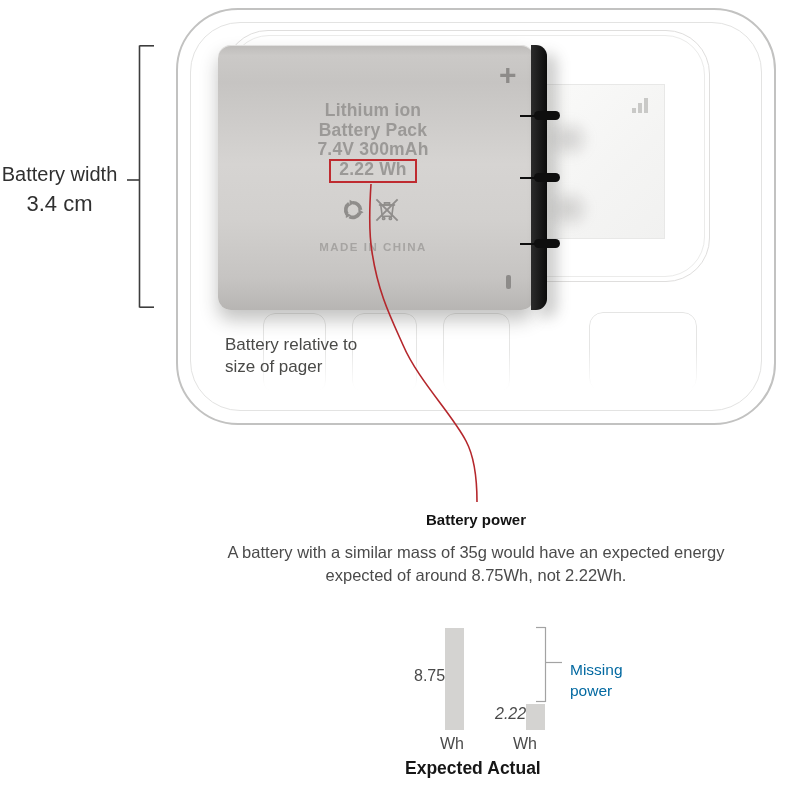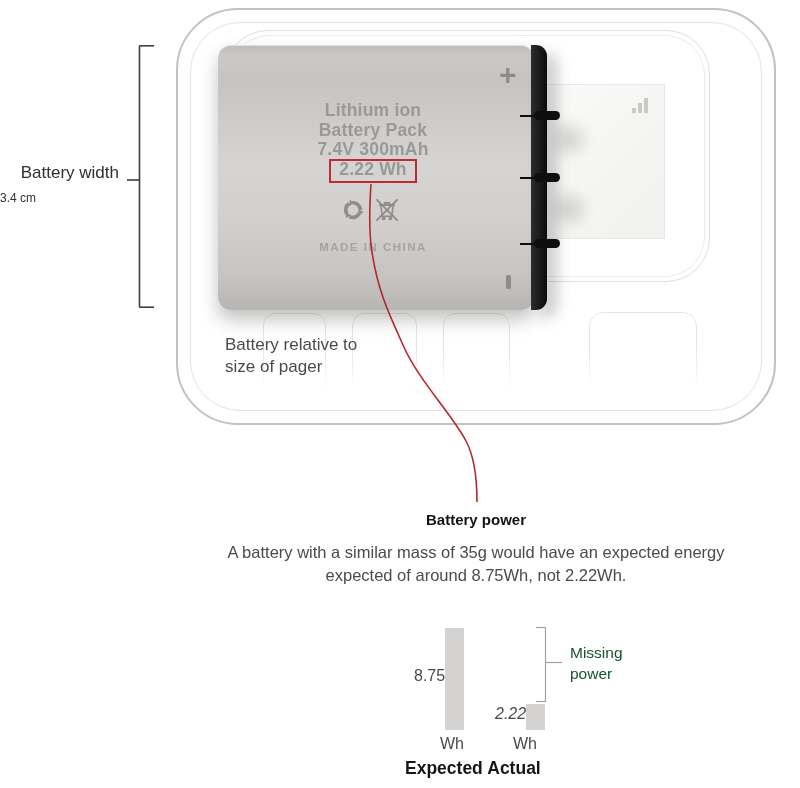--- a/index.html
+++ b/index.html
@@ -50,24 +50,24 @@
 
   .battery-text{position:absolute;left:258px;top:101px;width:230px;text-align:center;
     font-size:17.5px;font-weight:bold;line-height:19.5px;color:#9b9997;letter-spacing:.2px;}
   .capacity-box{position:absolute;left:329px;top:159px;width:88px;height:24px;
     border:2px solid #bf2b30;box-sizing:border-box;}
   .bat-icons{position:absolute;left:340px;top:194px;width:66px;height:32px;}
   .made-in{position:absolute;left:258px;top:241px;width:230px;text-align:center;
     font-size:11.5px;font-weight:bold;letter-spacing:1.5px;color:#a6a4a2;}
 
   
-  .width-label{position:absolute;left:0;top:163px;width:119px;text-align:right;
-    font-size:17px;color:#303030;}
-  .width-value{position:absolute;left:0;top:191px;width:119px;text-align:left;
-    font-size:12px;color:#303030;}
+  .width-label{position:absolute;left:0;top:163px;width:119px;text-align:center;
+    font-size:20px;color:#303030;}
+  .width-value{position:absolute;left:0;top:191px;width:119px;text-align:center;
+    font-size:22px;color:#303030;}
 
   .pager-caption{position:absolute;left:225px;top:334px;width:150px;
     font-size:17px;line-height:22px;color:#4a4a48;}
 
   
   .callout-title{position:absolute;left:326px;top:511px;width:300px;text-align:center;
     font-size:15px;font-weight:bold;color:#131313;}
   .callout-desc{position:absolute;left:197px;top:541px;width:558px;text-align:center;
     font-size:16.5px;line-height:23px;color:#4b4b4b;}
 
@@ -78,22 +78,22 @@
   .bar{background:#d4d3d1;}
   .col1{left:34px;}  
   .col2{left:115px;font-style:italic;} 
   .bar1{width:29px;}
   .bar2{width:30px;}
   .wh-label{position:absolute;top:135px;width:50px;text-align:right;font-size:16px;color:#4a4a4a;}
   .wh1{left:34px;} .wh2{left:107px;}
   .cat-label{position:absolute;top:158px;text-align:center;font-size:17.5px;font-weight:bold;color:#161616;}
   .cat1{left:25px;width:70px;}  
   .cat2{left:102px;width:64px;} 
-  .missing-label{position:absolute;left:190px;top:42px;width:62px;
-    font-size:15.5px;line-height:21px;color:#14532d;}
+  .missing-label{position:absolute;left:190px;top:59px;width:62px;
+    font-size:15.5px;line-height:21px;color:#0369a1;}
 
   .overlay-svg{position:absolute;left:0;top:0;z-index:60;pointer-events:none;}
 </style>
 </head>
 <body>
 
 <div class="canvas">
 
   <div class="pager-outer"></div>
   <div class="pager-inner"></div>

